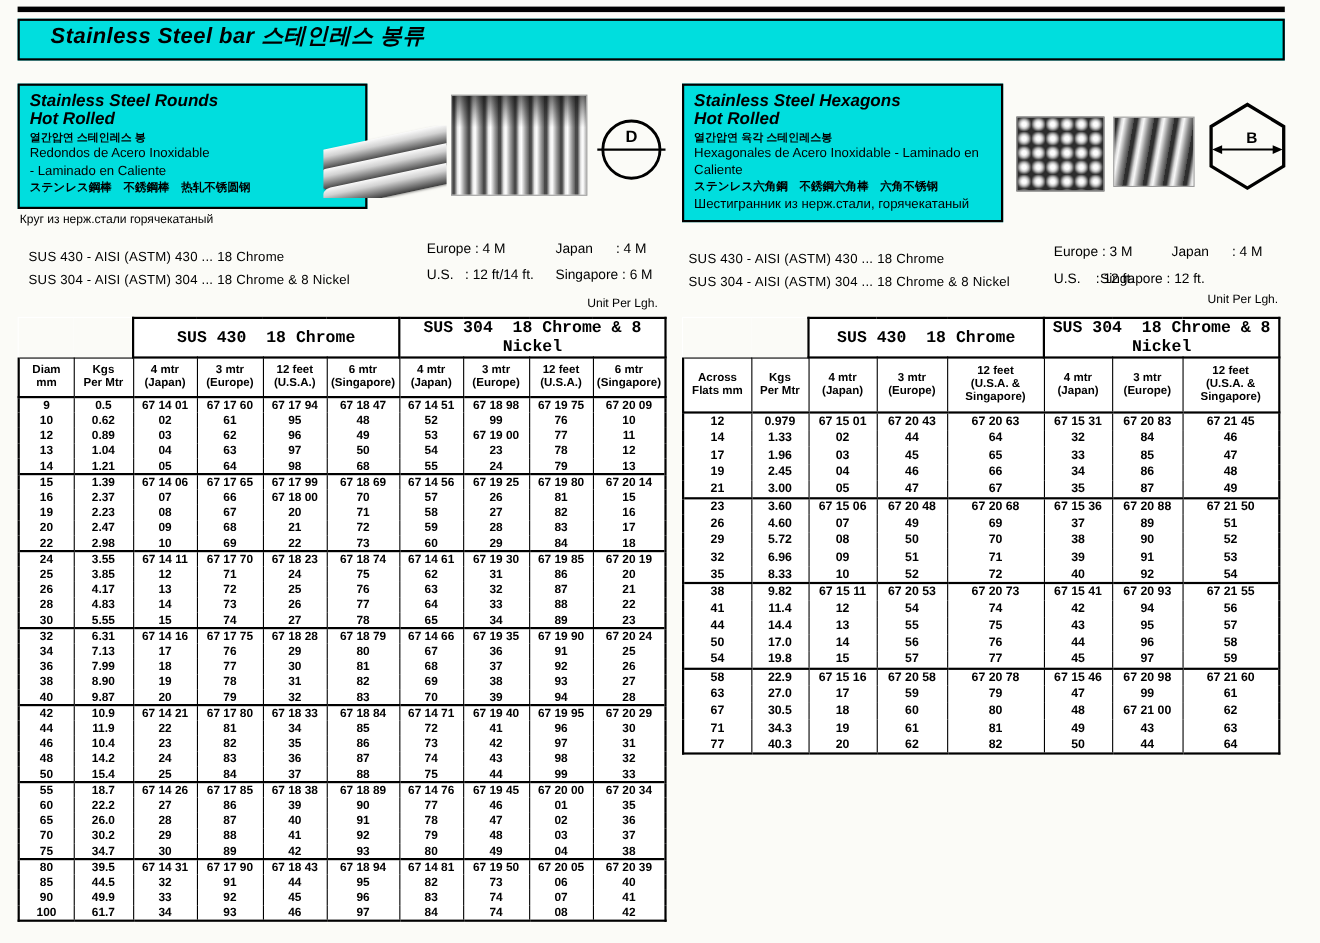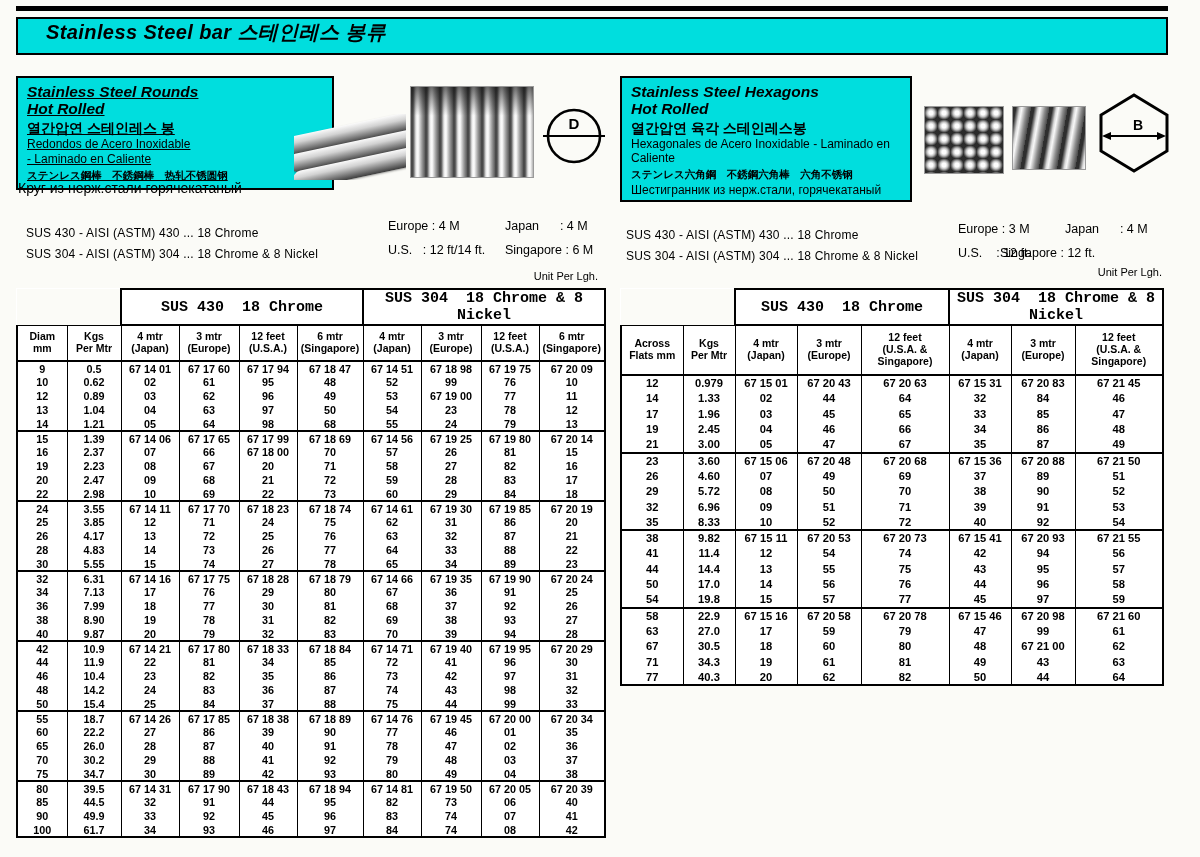--- a/index.html
+++ b/index.html
@@ -17,27 +17,27 @@
   .top-rule { left:16px; top:6px; width:1152px; height:5px; background:#000; }
   .banner {
     left:16px; top:17px; width:1152px; height:38px;
     background:#00dede; border:2px solid #000;
     display:flex; align-items:flex-start;
   }
   .banner-title { font-size:20px; font-weight:bold; font-style:italic; padding-left:28px; letter-spacing:.4px; }
 
   
   .info-box { background:#00dede; border:2px solid #000; padding:5px 9px 4px 9px; }
-  .box-rounds { left:16px; top:76px; width:318px; height:114px;text-decoration:underline; }
+  .box-rounds { left:16px; top:76px; width:318px; height:114px; }
   .box-hex    { left:620px; top:76px; width:292px; height:126px; }
   .box-title  { font-size:15.5px; font-weight:bold; font-style:italic; line-height:1.12; }
-  .box-kr     { font-size:14px; font-weight:bold; margin-top:2px; line-height:1.15; }
+  .box-kr     { font-size:10px; font-weight:bold; margin-top:2px; line-height:1.15; }
   .box-small  { font-size:12px; line-height:1.2; margin-top:1px; }
   .box-cjk    { font-size:10.5px; font-weight:bold; margin-top:2px; }
-  .russian-line { left:18px; top:180px; font-size:14px; }
+  .russian-line { left:18px; top:194px; font-size:11px; }
 
   
   .photo { border:1px solid #9a9a9a; }
   .rods1 { left:294px; top:114px; width:112px; height:66px; border:none; overflow:hidden; }
   .rod { position:absolute; width:136px; height:19px; border-radius:9px;
          background:linear-gradient(180deg,#fafafa,#d2d2d2 35%,#7d7d7d 72%,#3c3c3c);
          transform:rotate(-12deg); box-shadow:0 1px 2px rgba(0,0,0,.35); }
   .rod-a { left:-10px; top:10px; } .rod-b { left:-6px; top:27px; } .rod-c { left:-2px; top:44px; }
   .rods2 { left:410px; top:86px; width:124px; height:92px;
     background-image:

